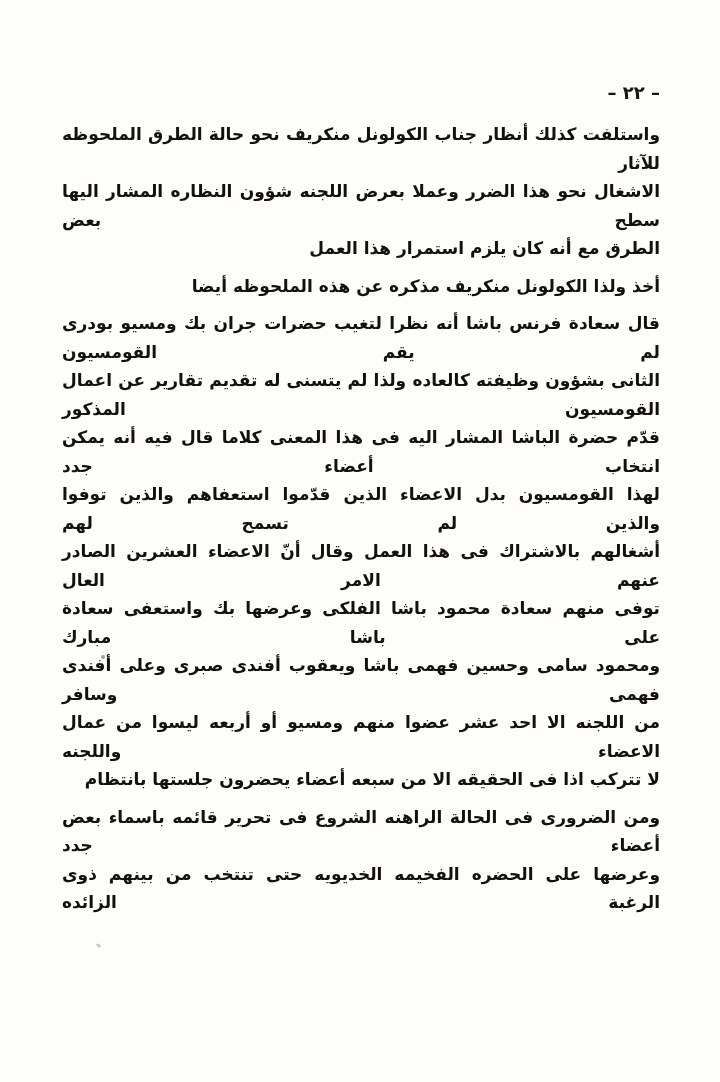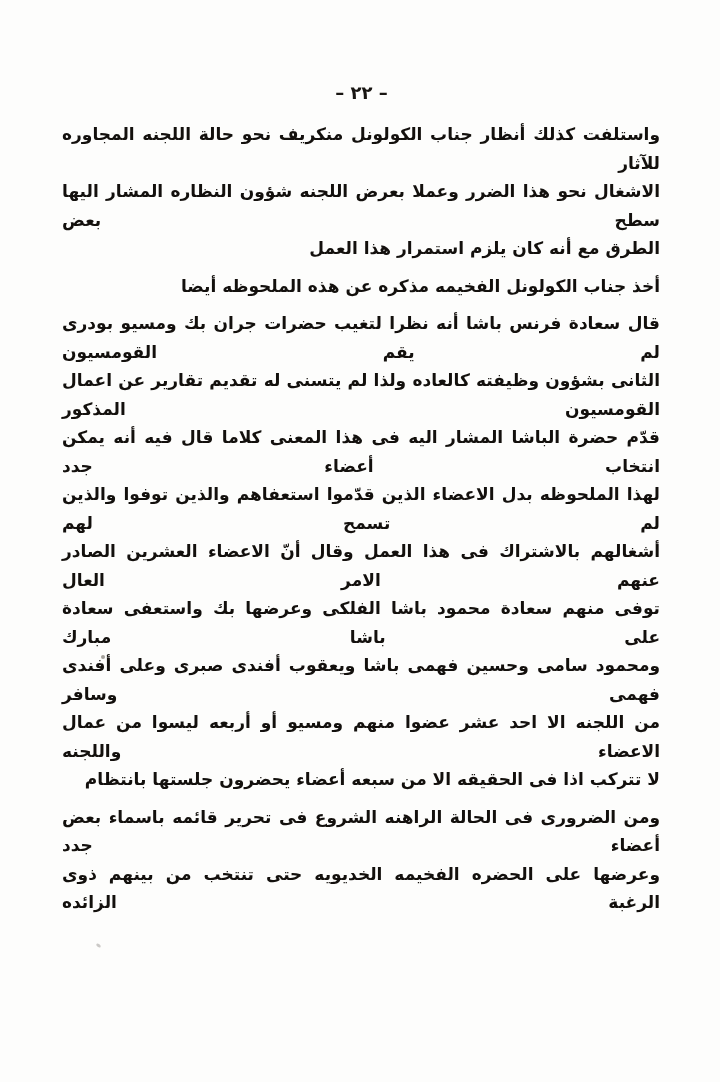--- a/index.html
+++ b/index.html
@@ -19,21 +19,21 @@
     inset: 0;
     background:
       radial-gradient(ellipse 140% 120% at 50% 45%, rgba(255,255,255,0) 70%, rgba(225,222,215,0.35) 100%),
       #fdfdfc;
   }
   .page-number {
     position: absolute;
     top: 82px;
     left: 63px;
     width: 597px;
-    text-align: center;
+    text-align: right;
     direction: rtl;
     font-size: 18px;
     font-weight: bold;
     color: #181512;
     letter-spacing: 4px;
   }
   .text-block {
     position: absolute;
     top: 120px;
     left: 62px;
@@ -70,34 +70,34 @@
 </head>
 <body>
 
 <div class="scan-page">
 
   <div class="page-number">– ٢٢ –</div>
 
   <div class="text-block">
 
     <div class="paragraph">
-      <div class="jl">واستلفت كذلك أنظار جناب الكولونل منكريف نحو حالة اللجنه المجاوره للآثار</div>
+      <div class="jl">واستلفت كذلك أنظار جناب الكولونل منكريف نحو حالة الطرق الملحوظه للآثار</div>
       <div class="jl">الاشغال نحو هذا الضرر وعملا بعرض اللجنه شؤون النظاره المشار اليها سطح بعض</div>
       <div class="ll">الطرق مع أنه كان يلزم استمرار هذا العمل</div>
     </div>
 
     <div class="paragraph">
-      <div class="ll">أخذ جناب الكولونل الفخيمه مذكره عن هذه الملحوظه أيضا</div>
+      <div class="ll">أخذ ولذا الكولونل منكريف مذكره عن هذه الملحوظه أيضا</div>
     </div>
 
     <div class="paragraph">
       <div class="jl">قال سعادة فرنس باشا أنه نظرا لتغيب حضرات جران بك ومسيو بودرى لم يقم القومسيون</div>
       <div class="jl">الثانى بشؤون وظيفته كالعاده ولذا لم يتسنى له تقديم تقارير عن اعمال القومسيون المذكور</div>
       <div class="jl">قدّم حضرة الباشا المشار اليه فى هذا المعنى كلاما قال فيه أنه يمكن انتخاب أعضاء جدد</div>
-      <div class="jl">لهذا الملحوظه بدل الاعضاء الذين قدّموا استعفاهم والذين توفوا والذين لم تسمح لهم</div>
+      <div class="jl">لهذا القومسيون بدل الاعضاء الذين قدّموا استعفاهم والذين توفوا والذين لم تسمح لهم</div>
       <div class="jl">أشغالهم بالاشتراك فى هذا العمل وقال أنّ الاعضاء العشرين الصادر عنهم الامر العال</div>
       <div class="jl">توفى منهم سعادة محمود باشا الفلكى وعرضها بك واستعفى سعادة على باشا مبارك</div>
       <div class="jl">ومحمود سامى وحسين فهمى باشا ويعقوب أفندى صبرى وعلى أفندى فهمى وسافر</div>
       <div class="jl">من اللجنه الا احد عشر عضوا منهم ومسيو أو أربعه ليسوا من عمال الاعضاء واللجنه</div>
       <div class="ll">لا تتركب اذا فى الحقيقه الا من سبعه أعضاء يحضرون جلستها بانتظام</div>
     </div>
 
     <div class="paragraph">
       <div class="jl">ومن الضرورى فى الحالة الراهنه الشروع فى تحرير قائمه باسماء بعض أعضاء جدد</div>
       <div class="jl">وعرضها على الحضره الفخيمه الخديويه حتى تنتخب من بينهم ذوى الرغبة الزائده</div>

